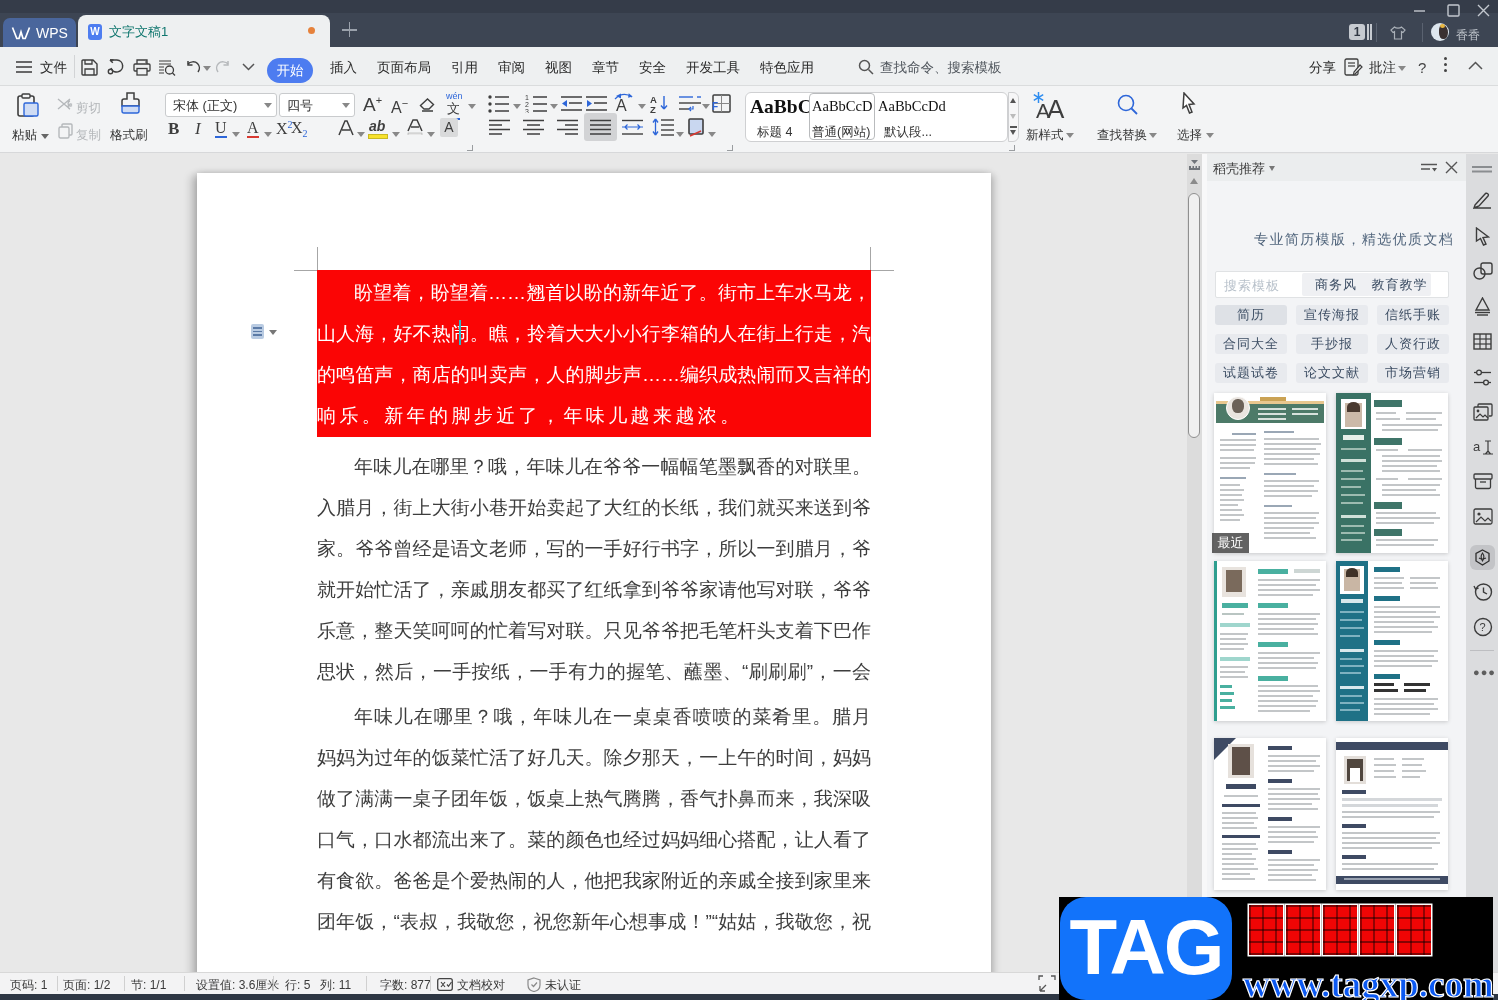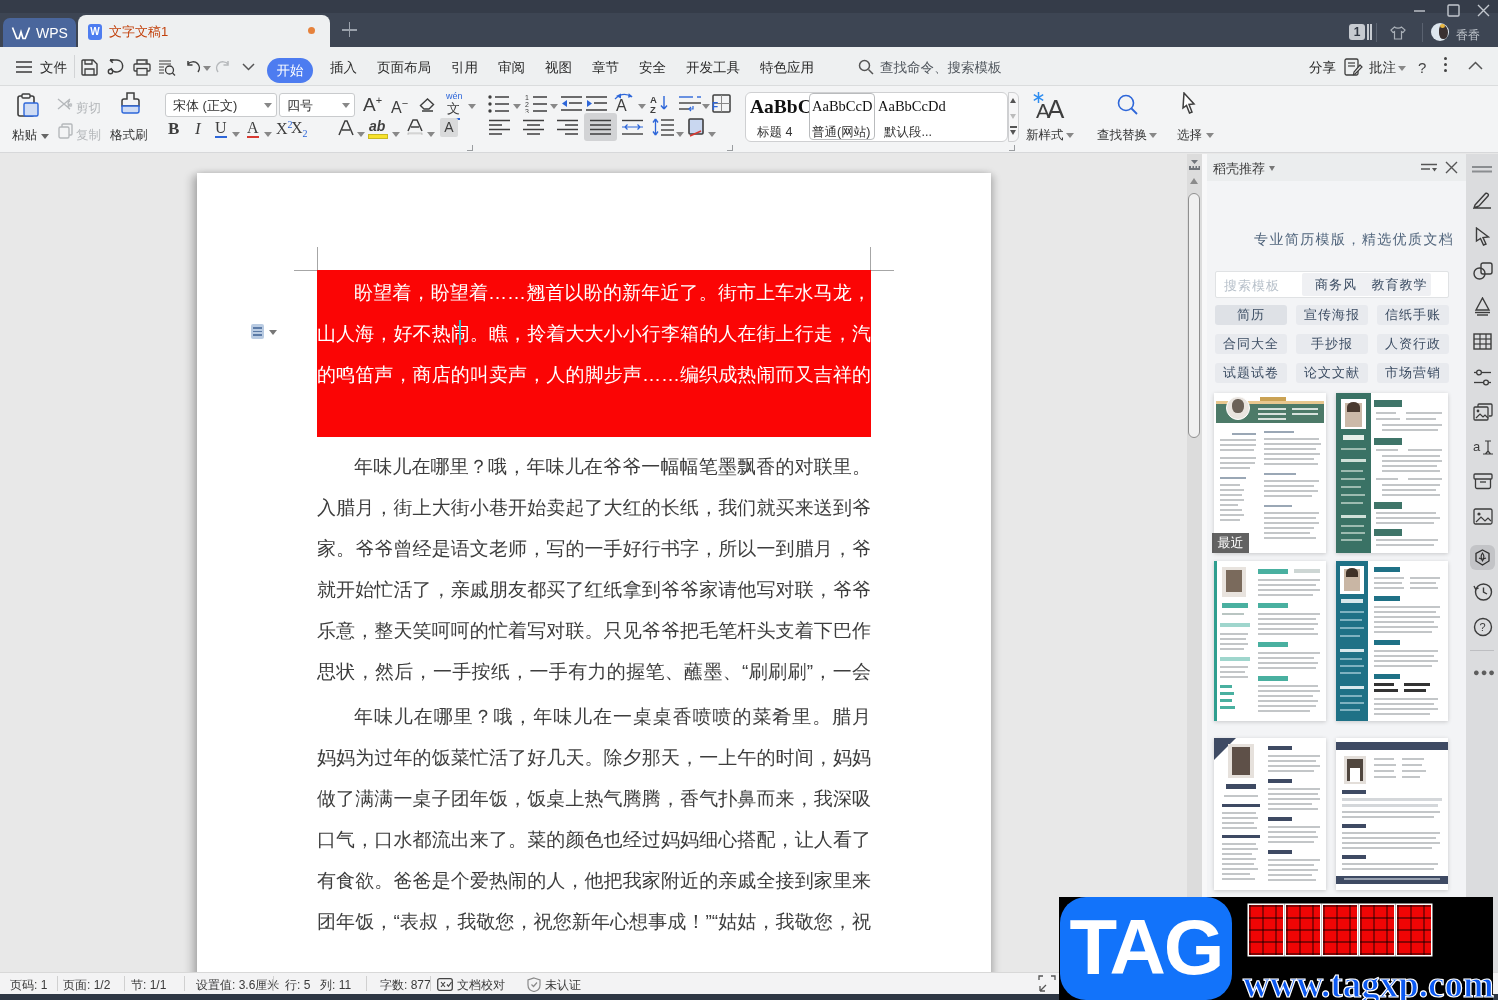--- a/index.html
+++ b/index.html
@@ -3,21 +3,21 @@
 <style>
 *{margin:0;padding:0;box-sizing:border-box}
 html,body{width:1498px;height:1000px;overflow:hidden;font-family:"Liberation Sans",sans-serif;position:relative;background:#e8e8e8}
 .abs{position:absolute}
 
 #titlebar{position:absolute;left:0;top:0;width:1498px;height:47px;background:#3d4553}
 #titlebar .darktop{position:absolute;left:0;top:0;width:100%;height:13px;background:#353c49}
 #wpstab{position:absolute;left:3px;top:18px;width:73px;height:29px;background:#4a669c;border-radius:7px 7px 0 0;color:#fff;display:flex;align-items:center;justify-content:center;font-size:14px;gap:5px}
 #doctab{position:absolute;left:78px;top:15px;width:252px;height:32px;background:#eef0f1;border-radius:8px 8px 0 0}
 #doctab .ic{position:absolute;left:10px;top:9px;width:14px;height:16px;background:#4e7df0;border-radius:3px;color:#fff;font-size:10px;font-weight:bold;text-align:center;line-height:16px}
-#doctab .nm{position:absolute;left:31px;top:8px;font-size:13px;color:#c2410c}
+#doctab .nm{position:absolute;left:31px;top:8px;font-size:13px;color:#0f766e}
 #doctab .dot{position:absolute;left:230px;top:12px;width:7px;height:7px;border-radius:50%;background:#e6823c}
 #plus{position:absolute;left:342px;top:22px;width:16px;height:16px}
 #plus:before{content:"";position:absolute;left:0;top:7px;width:15px;height:1.8px;background:#9aa1ab}
 #plus:after{content:"";position:absolute;left:6.6px;top:0;width:1.8px;height:15px;background:#9aa1ab}
 
 #menubar{position:absolute;left:0;top:47px;width:1498px;height:39px;background:#eef0f1;border-bottom:1px solid #dadcdd}
 .mitem{position:absolute;top:12px;font-size:13.5px;color:#2b2b2b}
 #startpill{position:absolute;left:267px;top:11px;width:46px;height:25px;border-radius:13px;background:#4d7cf0;color:#fff;font-size:13.5px;text-align:center;line-height:25px}
 .msep{position:absolute;top:8px;width:1px;height:23px;background:#d2d4d6}
 
@@ -420,20 +420,21 @@
 
   <div class="cmark" style="left:317px;top:93px;width:1px;height:23px"></div>
   <div class="cmark" style="left:294px;top:116px;width:23px;height:1px"></div>
   <div class="cmark" style="left:870px;top:93px;width:1px;height:23px"></div>
   <div class="cmark" style="left:871px;top:116px;width:23px;height:1px"></div>
   <div id="redblk">
     <div style="padding-top:2px">
     <div class="tl ind">盼望着，盼望着……翘首以盼的新年近了。街市上车水马龙，人</div>
     <div class="tl">山人海，好不热闹。瞧，拎着大大小小行李箱的人在街上行走，汽车</div>
     <div class="tl">的鸣笛声，商店的叫卖声，人的脚步声……编织成热闹而又吉祥的交</div>
+    <div class="tl last">响乐。新年的脚步近了，年味儿越来越浓。</div>
     </div>
   </div>
   <div id="paras">
     <div class="tl ind">年味儿在哪里？哦，年味儿在爷爷一幅幅笔墨飘香的对联里。进</div>
     <div class="tl">入腊月，街上大街小巷开始卖起了大红的长纸，我们就买来送到爷爷</div>
     <div class="tl">家。爷爷曾经是语文老师，写的一手好行书字，所以一到腊月，爷爷</div>
     <div class="tl">就开始忙活了，亲戚朋友都买了红纸拿到爷爷家请他写对联，爷爷也</div>
     <div class="tl">乐意，整天笑呵呵的忙着写对联。只见爷爷把毛笔杆头支着下巴作沉</div>
     <div class="tl">思状，然后，一手按纸，一手有力的握笔、蘸墨、“刷刷刷”，一会儿</div>
     <div class="tl ind" style="margin-top:4px">年味儿在哪里？哦，年味儿在一桌桌香喷喷的菜肴里。腊月底，</div>

